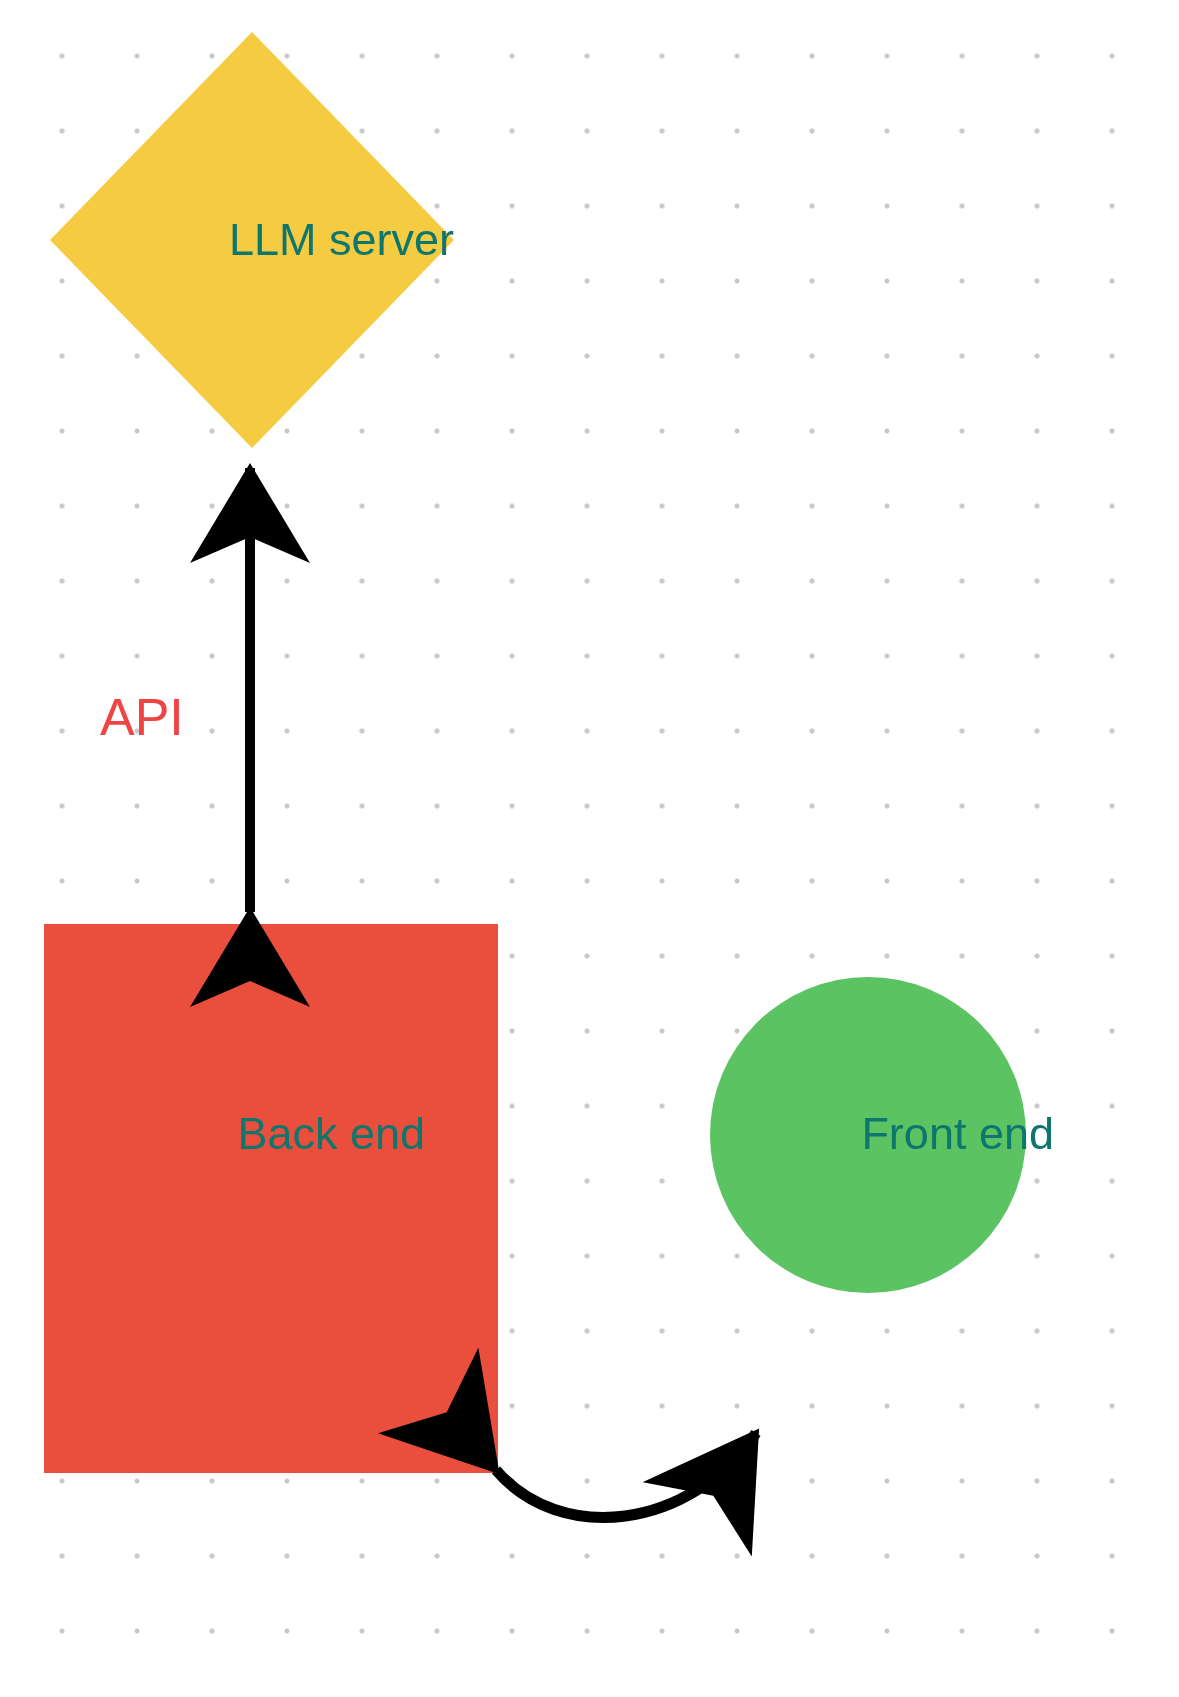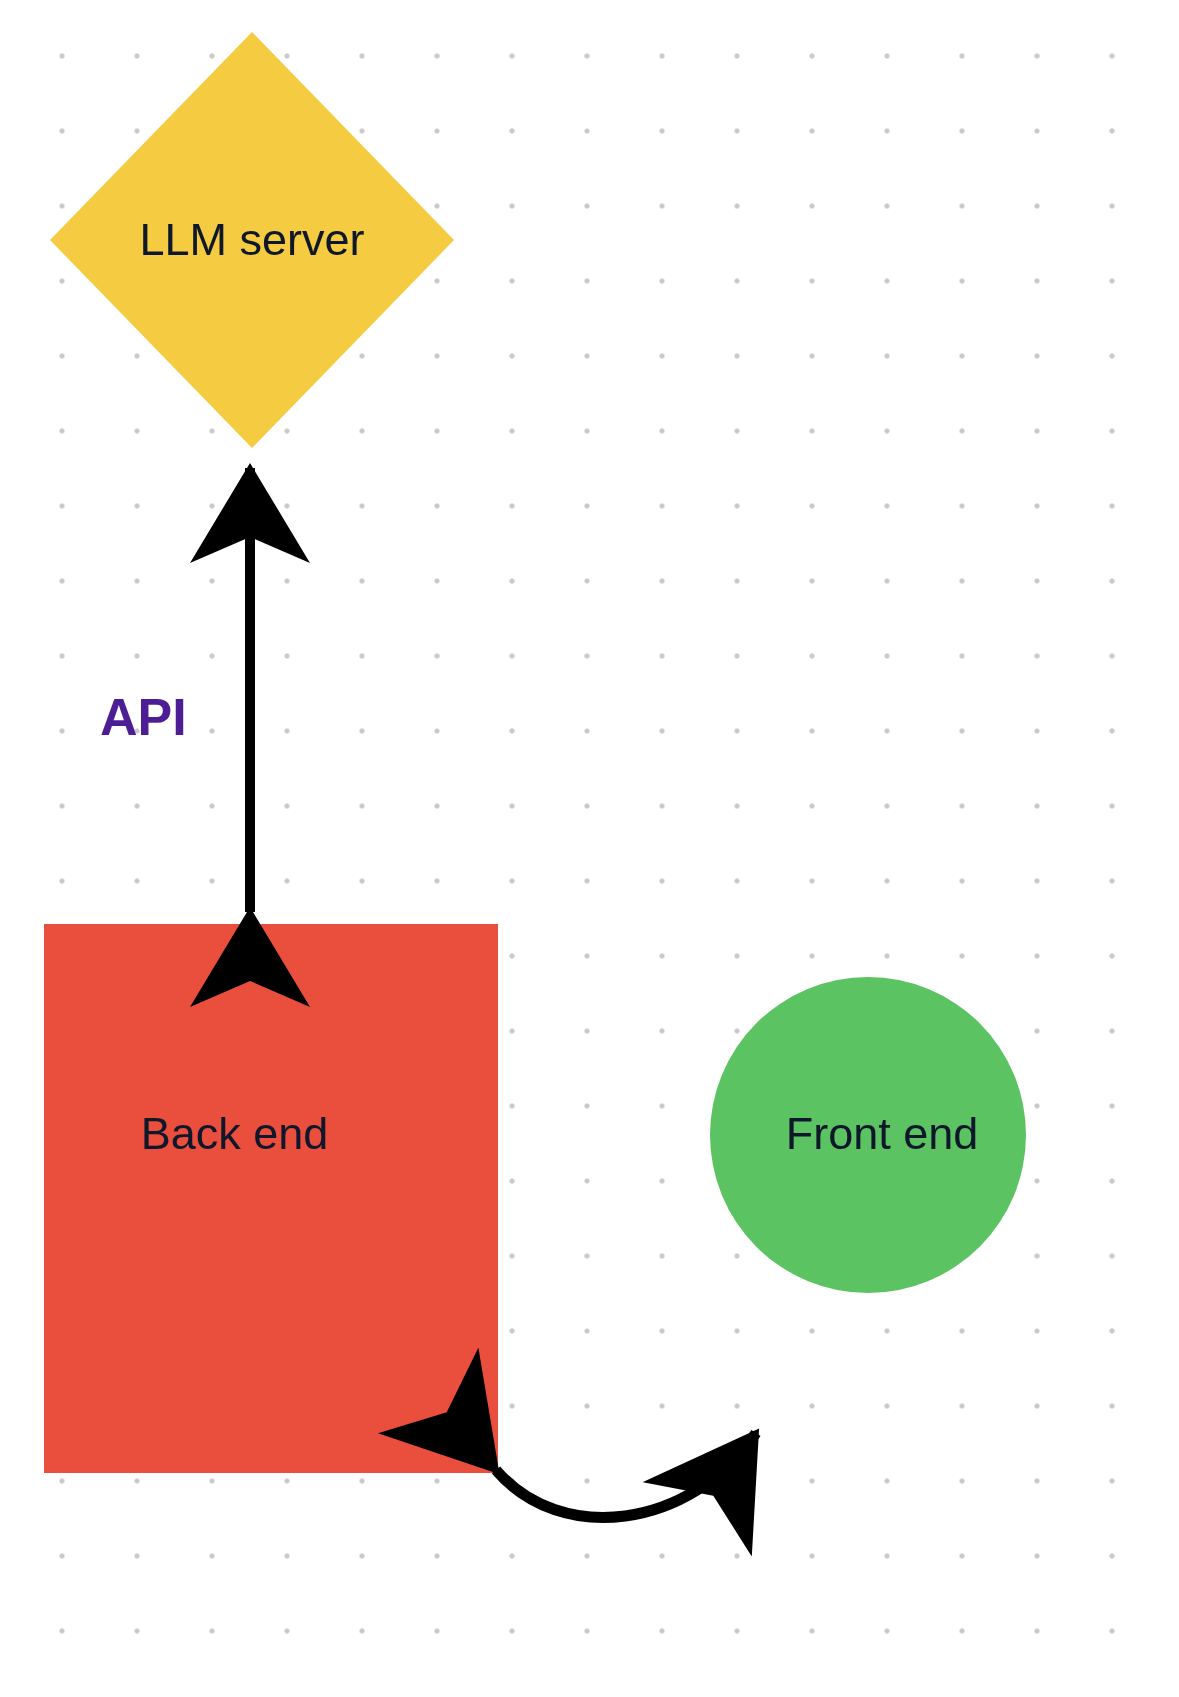--- a/index.html
+++ b/index.html
@@ -32,32 +32,32 @@
   }
   #shapes-layer {
     position: absolute;
     left: 0;
     top: 0;
     width: 1179px;
     height: 1697px;
   }
   .node-label {
     position: absolute;
-    color: #0f172a;
+    color: #0f766e;
     font-family: "Liberation Sans", sans-serif;
     font-weight: 400;
-    text-align: center;
+    text-align: right;
     white-space: nowrap;
     user-select: none;
   }
   .edge-label {
     position: absolute;
-    color: #4c1d95;
+    color: #ef4444;
     font-family: "Liberation Sans", sans-serif;
-    font-weight: 700;
+    font-weight: 400;
     text-align: center;
     white-space: nowrap;
     user-select: none;
   }
   #llm-server-shape {
     position: absolute;
     left: 0; top: 0;
     width: 100%; height: 100%;
   }
   #llm-server-label {

